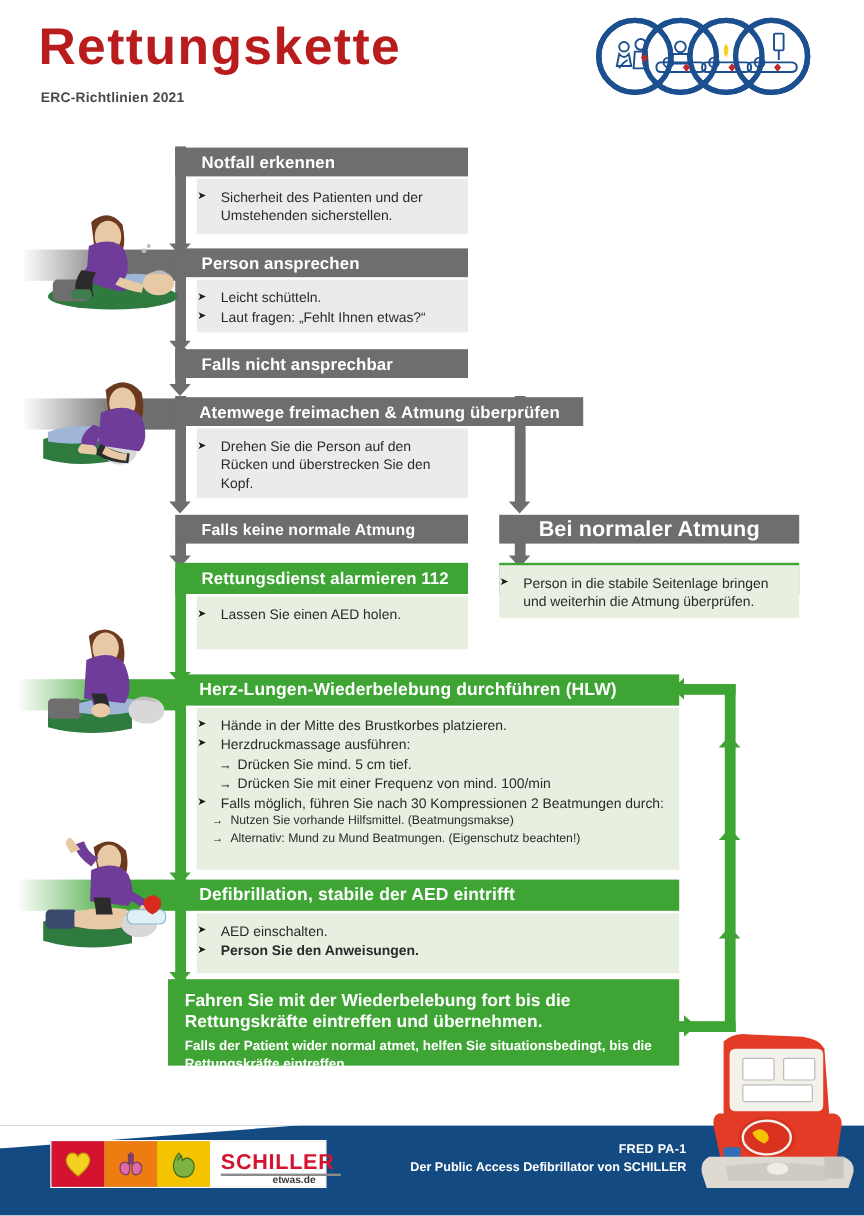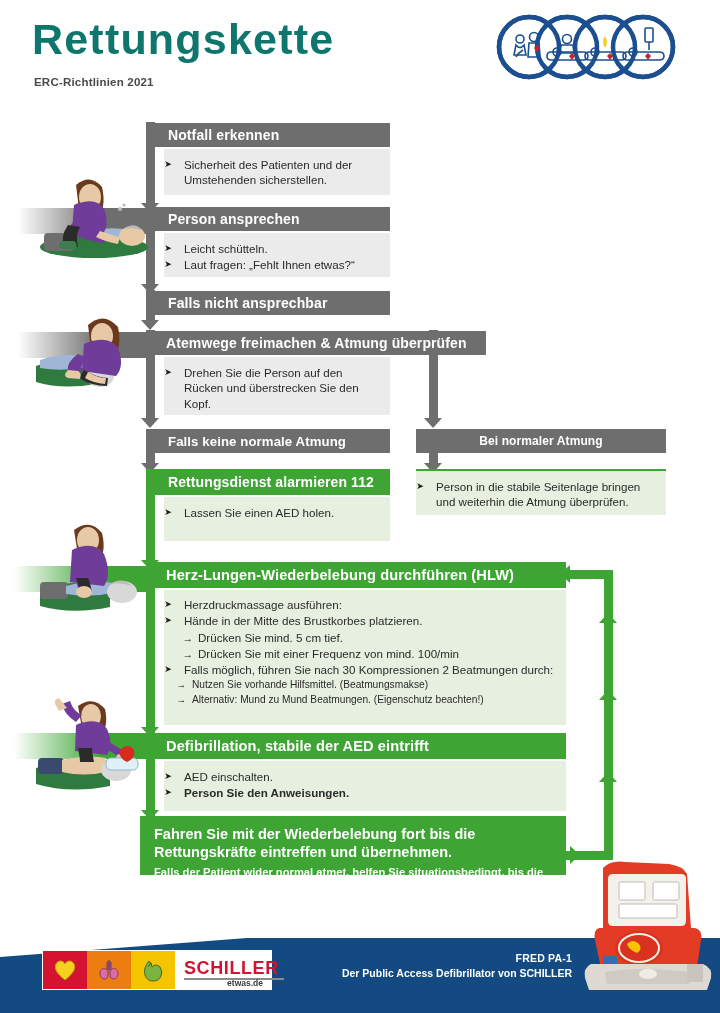--- a/index.html
+++ b/index.html
@@ -7,21 +7,21 @@
     width: 720px; height: 1013px;
     background: #ffffff;
     font-family: "Liberation Sans", sans-serif;
     overflow: hidden;
   }
   #poster { position: relative; width: 720px; height: 1013px; background:#fff; }
 
   
   .title {
     position: absolute; left: 32px; top: 18px;
-    font-size: 43px; font-weight: 700; color: #0f766e;
+    font-size: 43px; font-weight: 700; color: #b91c1c;
     letter-spacing: 1.2px; line-height: 1;
   }
   .subtitle {
     position: absolute; left: 34px; top: 76px;
     font-size: 11.5px; font-weight: 600; color: #4a4a4a; letter-spacing: .2px;
   }
 
   
   .erc-logo { position: absolute; left: 487px; top: 12px; width: 200px; height: 70px; }
 
@@ -331,21 +331,21 @@
   </div>
   <div class="body-box gray" style="left:164px; top:357px; width:226px; height:58px;">
     <ul class="bullets" style="font-size:11.6px;">
       <li><span>Drehen Sie die Person auf den Rücken und überstrecken Sie den Kopf.</span></li>
     </ul>
   </div>
 
   <div class="hdr gray" style="left:146px; top:429px; width:244px; height:24px; font-size:13.2px;">
     <span>Falls keine normale Atmung</span>
   </div>
-  <div class="hdr gray" style="left:416px; top:429px; width:250px; height:24px; font-size:12px; justify-content:center; padding-left:0;">
+  <div class="hdr gray" style="left:416px; top:429px; width:250px; height:24px; font-size:18px; justify-content:center; padding-left:0;">
     <span>Bei normaler Atmung</span>
   </div>
 
   <div class="hdr green" style="left:146px; top:469px; width:244px; height:26px; font-size:14px;">
     <span>Rettungsdienst alarmieren 112</span>
   </div>
   <div class="body-box green" style="left:164px; top:497px; width:226px; height:44px;">
     <ul class="bullets" style="font-size:11.6px;">
       <li><span>Lassen Sie einen AED holen.</span></li>
     </ul>
@@ -358,41 +358,41 @@
     <ul class="bullets" style="font-size:11.6px;">
       <li><span>Person in die stabile Seitenlage bringen und weiterhin die Atmung überprüfen.</span></li>
     </ul>
   </div>
 
   <div class="hdr green" style="left:146px; top:562px; width:420px; height:26px; font-size:14.6px; padding-left:20px;">
     <span>Herz-Lungen-Wiederbelebung durchführen (HLW)</span>
   </div>
   <div class="body-box green" style="left:164px; top:590px; width:402px; height:135px; padding-top:7px;">
     <ul class="bullets" style="font-size:11.6px;">
+      <li><span>Hände in der Mitte des Brustkorbes platzieren.</span></li>
       <li><span>Herzdruckmassage ausführen:</span></li>
-      <li><span>Hände in der Mitte des Brustkorbes platzieren.</span></li>
       <li class="sub"><span>Drücken Sie mind. 5 cm tief.</span></li>
       <li class="sub"><span>Drücken Sie mit einer Frequenz von mind. 100/min</span></li>
       <li><span>Falls möglich, führen Sie nach 30 Kompressionen 2 Beatmungen durch:</span></li>
       <li class="sub2"><span>Nutzen Sie vorhande Hilfsmittel. (Beatmungsmakse)</span></li>
       <li class="sub2"><span>Alternativ: Mund zu Mund Beatmungen. (Eigenschutz beachten!)</span></li>
     </ul>
   </div>
 
   <div class="hdr green" style="left:146px; top:733px; width:420px; height:26px; font-size:14.6px; padding-left:20px;">
     <span>Defibrillation, stabile der AED eintrifft</span>
   </div>
   <div class="body-box green" style="left:164px; top:761px; width:402px; height:50px;">
     <ul class="bullets" style="font-size:11.6px;">
       <li><span>AED einschalten.</span></li>
       <li><span class="b700">Person Sie den Anweisungen.</span></li>
     </ul>
   </div>
 
-  <div class="final-box" style="left:140px; top:816px; width:426px; height:59px;">
+  <div class="final-box" style="left:140px; top:816px; width:426px; height:72px;">
     <div class="ln1">Fahren Sie mit der Wiederbelebung fort bis die Rettungskräfte eintreffen und übernehmen.</div>
     <div class="ln2">Falls der Patient wider normal atmet, helfen Sie situationsbedingt, bis die Rettungskräfte eintreffen.</div>
   </div>
 
   <div class="footer">
     <div class="footer-diag"></div>
   </div>
 
   <div class="schiller-logo">
     <div class="sl-tile" style="background:#d3132f;">

